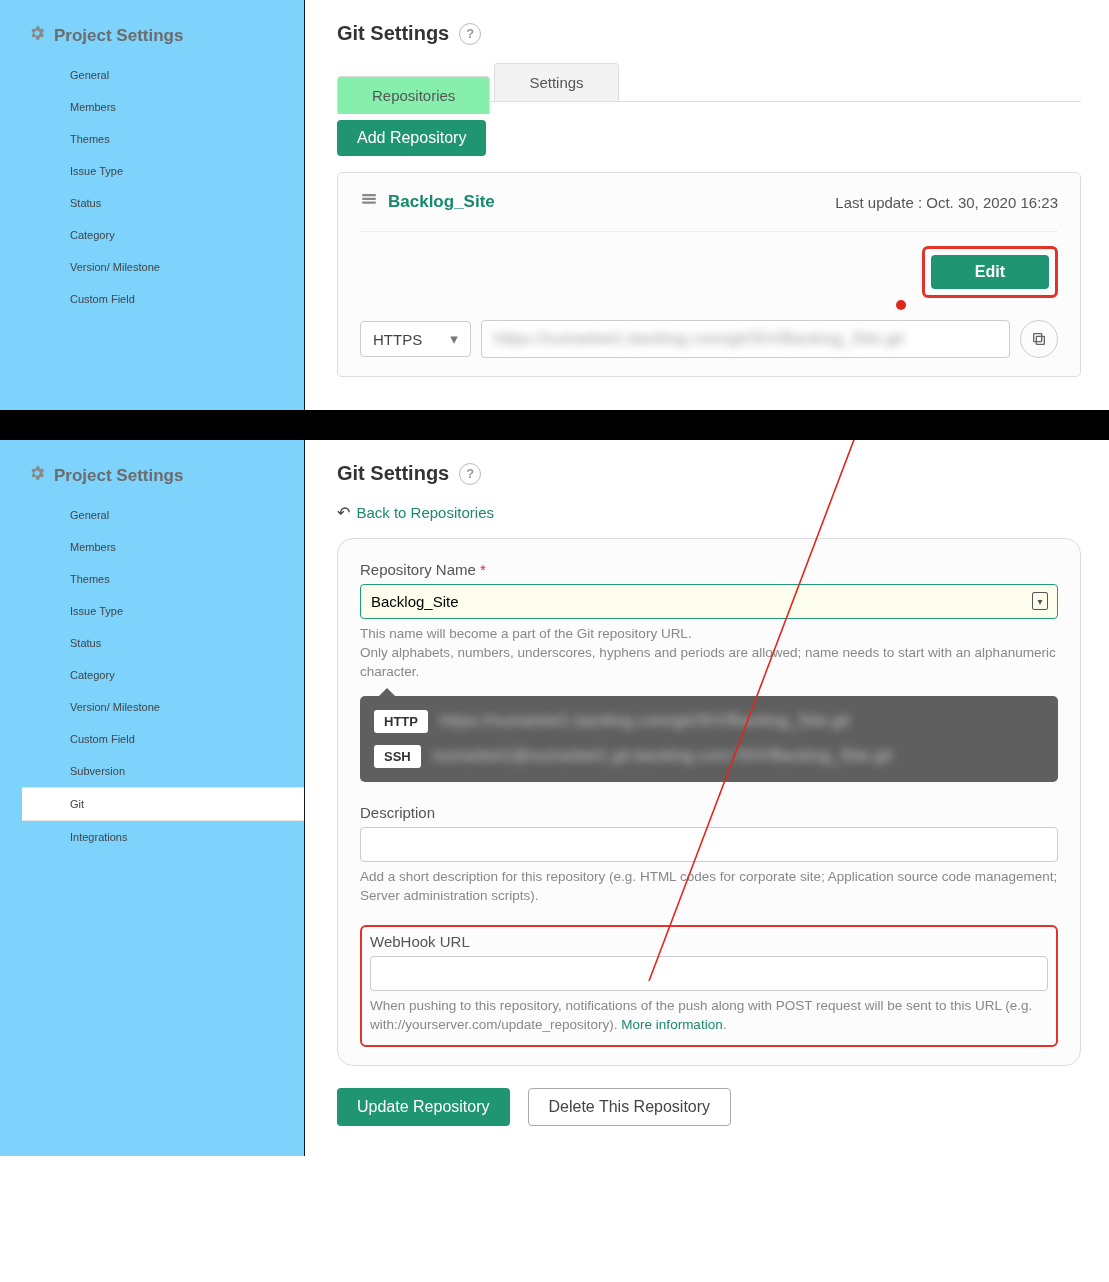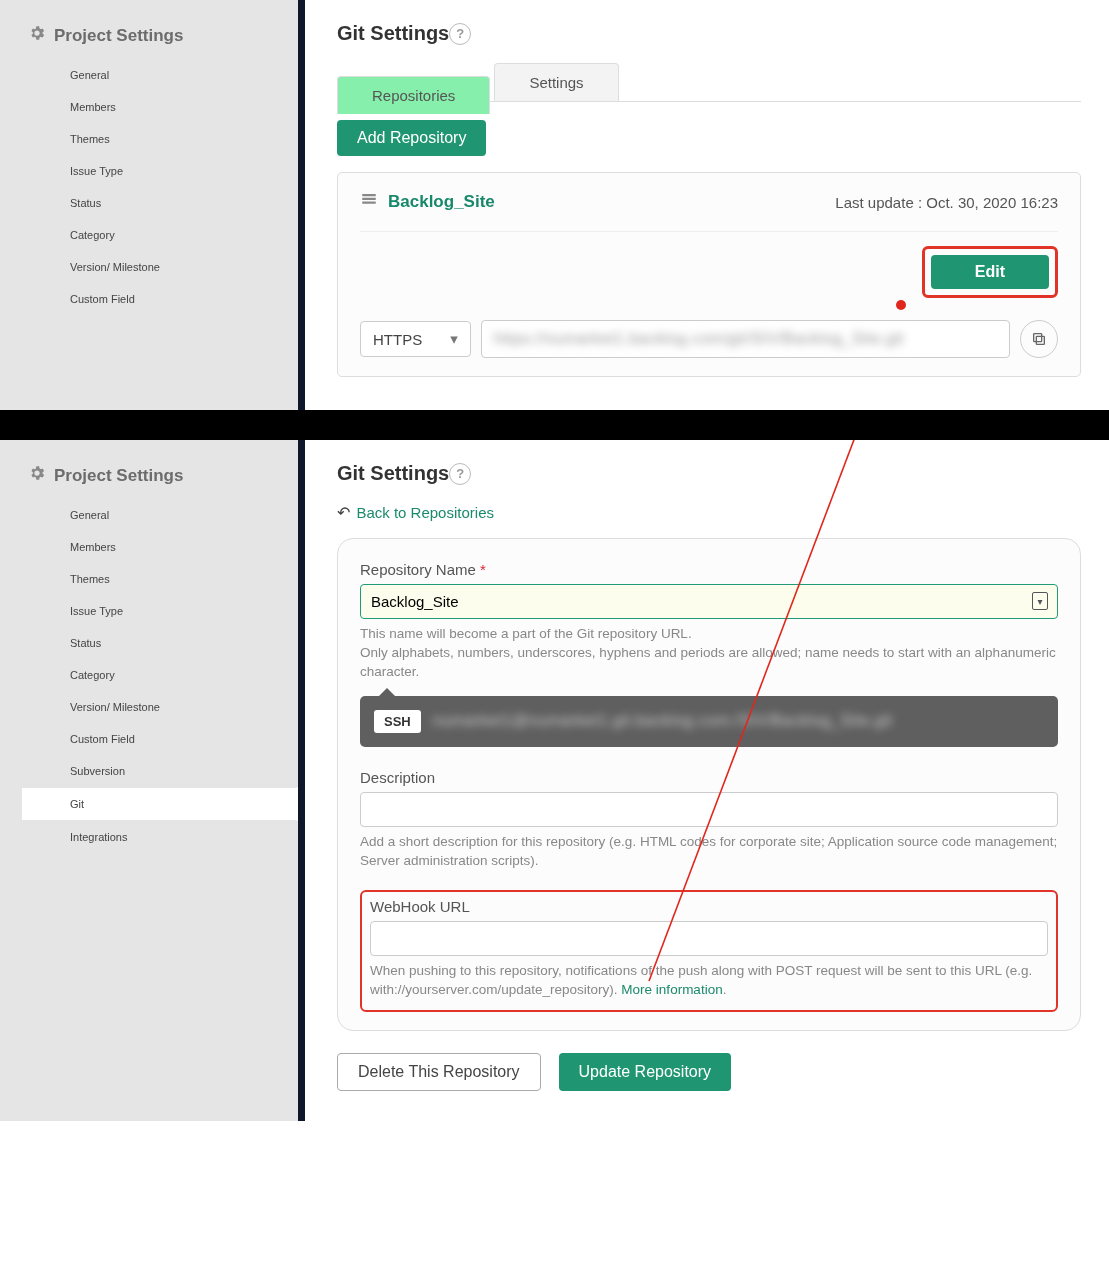--- a/index.html
+++ b/index.html
@@ -1,26 +1,26 @@
 <!DOCTYPE html>
 <html><head>
 <meta charset="utf-8">
 <style>
   * { box-sizing: border-box; margin: 0; padding: 0; }
   body { font-family: -apple-system, BlinkMacSystemFont, "Segoe UI", Helvetica, Arial, sans-serif; color: #333; background: #fff; width: 1109px; }
   .divider-band { background: #000; height: 30px; width: 100%; }
   .pane { display: flex; }
-  .sidebar { width: 305px; background: #e5e5e5; border-right: 7px solid #0f172a; padding: 18px 0 24px 0; }
+  .sidebar { width: 305px; background: #7dd3fc; border-right: 1px solid #0f172a; padding: 18px 0 24px 0; }
   .sidebar-header { display: flex; align-items: center; gap: 8px; padding: 6px 18px 12px 28px; color: #6c6c6c; font-weight: 600; font-size: 17px; }
   .gear-icon svg { fill: #888; }
   .sidebar-list { list-style: none; padding-left: 54px; }
   .sidebar-item { padding: 10px 16px; color: #444; font-size: 11px; cursor: pointer; }
   .sidebar-item.active { background: #fff; border-top: 1px solid #e5e5e5; border-bottom: 1px solid #e5e5e5; border-right: 2px solid #fff; margin-left: -32px; padding-left: 48px; }
   .content { flex: 1; padding: 22px 28px 30px 32px; position: relative; }
-  .page-title { font-size: 20px; font-weight: 700; color: #333; display: flex; align-items: center; margin-bottom: 18px; }
+  .page-title { font-size: 20px; font-weight: 700; color: #333; display: flex; align-items: center; gap: 10px; margin-bottom: 18px; }
   .help-icon { width: 22px; height: 22px; border: 1px solid #bbb; border-radius: 50%; display: inline-flex; align-items: center; justify-content: center; font-size: 13px; color: #999; }
   .tabs { display: flex; border-bottom: 1px solid #ddd; margin-bottom: 18px; }
   .tab { padding: 10px 34px; border: 1px solid #ddd; border-bottom: none; background: #f3f3f3; color: #555; font-size: 15px; cursor: pointer; border-top-left-radius: 4px; border-top-right-radius: 4px; margin-right: 4px; }
   .tab.active { background: #86efac; position: relative; top: 13px; }
   .btn { display: inline-block; padding: 9px 20px; border-radius: 4px; font-size: 16px; font-weight: 400; cursor: pointer; border: none; }
   .btn-primary { background: #209571; color: #fff; }
   .btn-outline { background: #fff; color: #444; border: 1px solid #aaa; }
   .repo-card { border: 1px solid #ddd; border-radius: 5px; margin-top: 16px; padding: 18px 22px; background: #fcfcfc; }
   .repo-head { display: flex; align-items: center; justify-content: space-between; padding-bottom: 18px; border-bottom: 1px solid #eee; }
   .repo-left { display: flex; align-items: center; gap: 10px; }
@@ -177,20 +177,24 @@
       <div class="name-wrap">
         <input class="text-input" value="Backlog_Site" style="">
         <span class="save-ind">▾</span>
       </div>
       <div class="hint">
         <div>This name will become a part of the Git repository URL.</div>
         <div>Only alphabets, numbers, underscores, hyphens and periods are allowed; name needs to start with an alphanumeric character.</div>
       </div>
       <div class="url-box">
         <div class="url-row">
+          <span class="proto-chip">HTTP</span>
+          <span class="url-text">https://numarket1.backlog.com/git/SIV/Backlog_Site.git</span>
+        </div>
+        <div class="url-row">
           <span class="proto-chip">SSH</span>
           <span class="url-text">numarket1@numarket1.git.backlog.com:/SIV/Backlog_Site.git</span>
         </div>
       </div>
 
       <div class="section-gap">
         <label class="form-label">Description</label>
         <input class="text-input" style="background: rgb(255, 255, 255);">
         <div class="hint">Add a short description for this repository (e.g. HTML codes for corporate site; Application source code management; Server administration scripts).</div>
       </div>
@@ -198,17 +202,17 @@
       <div class="webhook-outline">
         <label class="form-label">WebHook URL</label>
         <input class="text-input" style="background: rgb(255, 255, 255);">
         <div class="hint">
           <span>When pushing to this repository, notifications of the push along with POST request will be sent to this URL (e.g. with://yourserver.com/update_repository). </span><span class="link-inline">More information</span><span>.</span>
         </div>
       </div>
     </div>
 
     <div class="action-row">
+      <button class="btn btn-primary"><span>Update Repository</span></button>
       <button class="btn btn-outline"><span>Delete This Repository</span></button>
-      <button class="btn btn-primary"><span>Update Repository</span></button>
     </div>
   </div>
 </div>
 
 </body></html>

